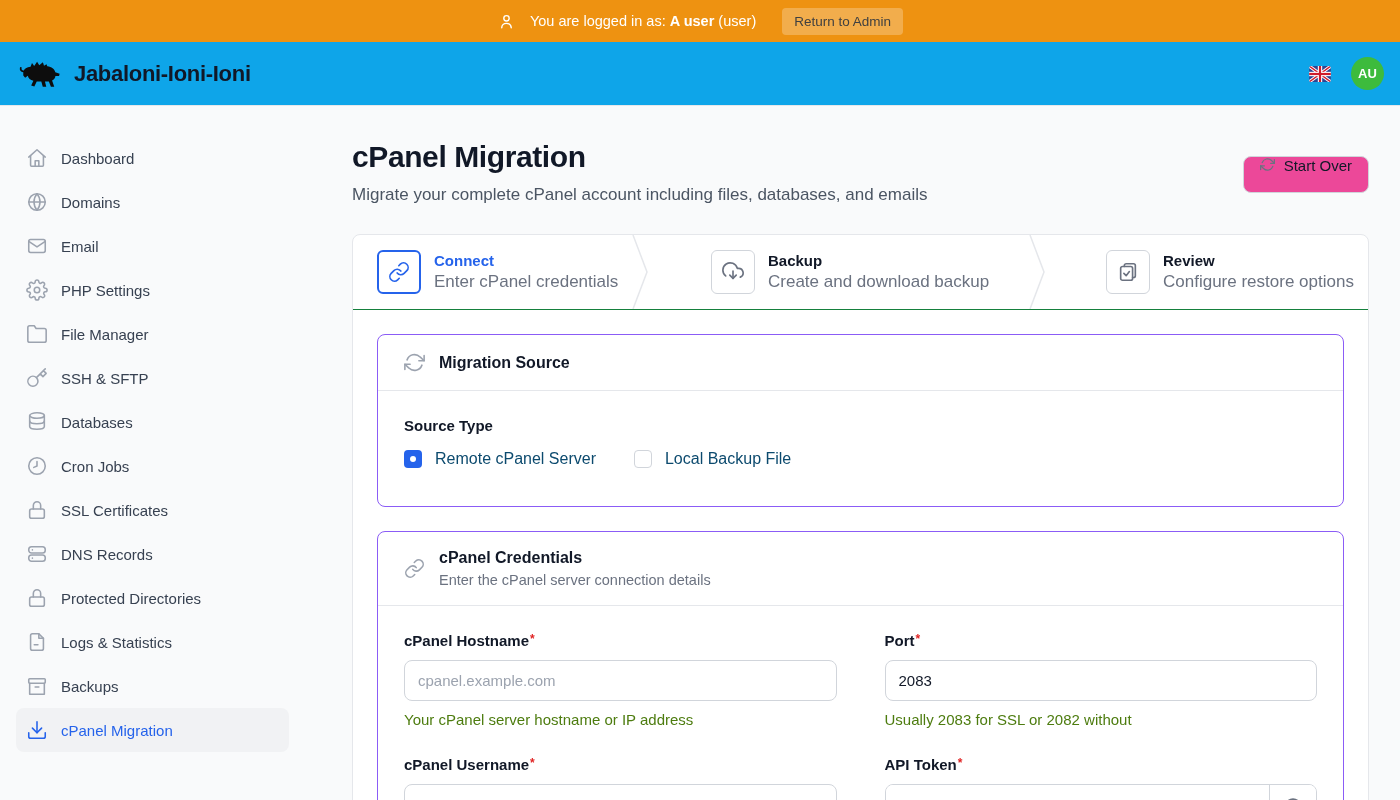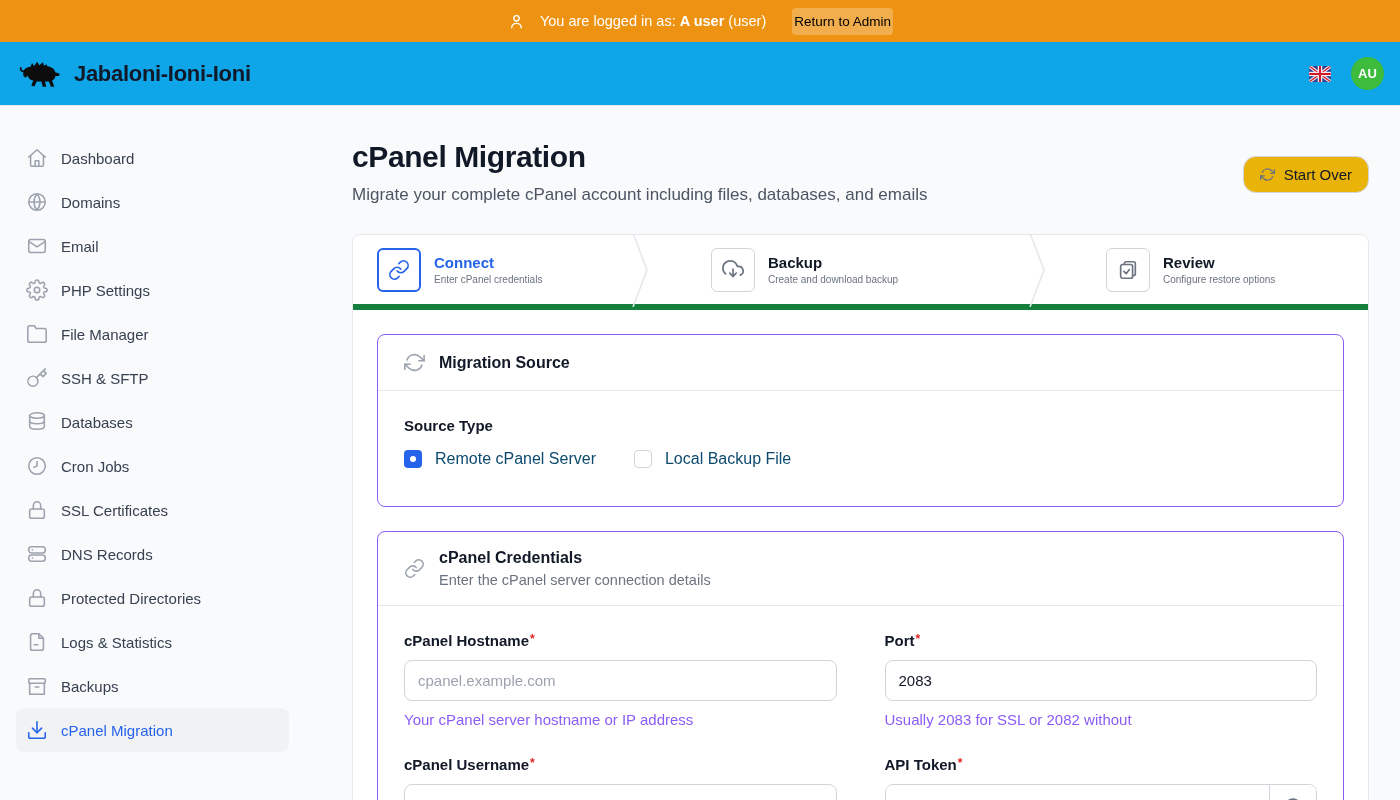--- a/index.html
+++ b/index.html
@@ -2,21 +2,21 @@
 <html><head>
 <meta charset="utf-8">
 <style>
   * { margin:0; padding:0; box-sizing:border-box; }
   html,body { width:1400px; height:800px; overflow:hidden; background:#f9fafb;
     font-family:"Liberation Sans","DejaVu Sans",sans-serif; color:#111827; }
 
   
   .topbar { height:42px; background:#ee9211; display:flex; align-items:center; justify-content:center; gap:14px; color:#fff; font-size:14.5px; }
   .topbar .msg b { font-weight:700; }
-  .topbar-btn { margin-left:12px; background:rgba(255,255,255,.25); color:#000000; border:none; border-radius:4px; padding:6px 2px; font-size:13.5px; font-family:inherit; cursor:pointer; }
+  .topbar-btn { margin-left:12px; background:rgba(255,255,255,.25); color:#404040; border:none; border-radius:4px; padding:6px 12px; font-size:13.5px; font-family:inherit; cursor:pointer; }
 
   
   .header { height:64px; background:#0ea5e9; border-bottom:1px solid #e5e7eb; display:flex; align-items:center; padding:0 16px; }
   .brand { display:flex; align-items:center; gap:10px; }
   .brand-title { font-size:22px; font-weight:700; letter-spacing:-.3px; }
   .header-right { margin-left:auto; display:flex; align-items:center; gap:20px; }
   .flag { width:22px; height:16px; display:block; cursor:pointer; }
   .avatar { width:33px; height:33px; border-radius:50%; background:#3dbb3d; color:#fff; font-size:13px; font-weight:700; display:flex; align-items:center; justify-content:center; cursor:pointer; }
 
   
@@ -25,36 +25,36 @@
   .nav-item { height:44px; display:flex; align-items:center; gap:13px; padding:0 10px; border-radius:8px; font-size:15px; color:#374151; cursor:pointer; }
   .nav-item svg { width:22px; height:22px; stroke:#9ca3af; fill:none; stroke-width:1.7; stroke-linecap:round; stroke-linejoin:round; flex:0 0 22px; }
   .nav-item.active { background:#f1f2f4; color:#2563eb; font-weight:500; }
   .nav-item.active svg { stroke:#2563eb; }
 
   .main { flex:1; padding:34px 0 0 47px; }
 
   .page-head { width:1017px; display:flex; align-items:flex-start; justify-content:space-between; }
   .page-title { font-size:30px; font-weight:700; letter-spacing:-.4px; }
   .page-sub { margin-top:11px; font-size:17px; color:#4b5563; }
-  .btn-start { margin-top:16px; height:37px; background:#eab308; border:1px solid #d1d5db; border-radius:13px; display:flex; align-items:center; gap:9px; padding:0 16px; font-size:15px; font-family:inherit; color:#111827; cursor:pointer; }
+  .btn-start { margin-top:16px; height:37px; background:#ec4899; border:1px solid #d1d5db; border-radius:8px; display:flex; gap:9px; padding:0 16px; font-size:15px; font-family:inherit; color:#111827; cursor:pointer; }
   .btn-start svg { width:15px; height:15px; stroke:#6b7280; fill:none; stroke-width:2; stroke-linecap:round; stroke-linejoin:round; }
 
   
   .card { width:1017px; margin-top:29px; background:#fff; border:1px solid #e5e7eb; border-radius:8px; height:600px; overflow:hidden; }
 
   
-  .steps { display:flex; align-items:center; height:75px; border-bottom:6px solid #15803d; padding-left:24px; white-space:nowrap;gap:34px; }
+  .steps { display:flex; align-items:center; height:75px; border-bottom:1px solid #15803d; padding-left:24px; white-space:nowrap;gap:34px; }
   .step { display:flex; align-items:center; gap:13px; flex:0 0 auto; cursor:pointer; }
   .step-icon { width:44px; height:44px; border:1px solid #d1d5db; border-radius:6px; display:flex; align-items:center; justify-content:center; flex:0 0 44px; }
   .step-icon svg { width:22px; height:22px; stroke:#6b7280; fill:none; stroke-width:1.8; stroke-linecap:round; stroke-linejoin:round; }
   .step.active .step-icon { border:2px solid #2563eb; }
   .step.active .step-icon svg { stroke:#2563eb; }
   .step-title { font-size:15px; font-weight:600; }
   .step.active .step-title { color:#2563eb; }
-  .step-sub { font-size:10px; color:#6b7280; margin-top:3px; }
+  .step-sub { font-size:17px; color:#6b7280; margin-top:3px; }
   .step-sep { flex:0 0 16px; height:74px; }
   .step1 { width:221px; } .step2 { width:313px; padding-left:29px; } .step3 { width:283px; padding-left:27px; } .step4 { width:400px; padding-left:29px; }
 
   .card-body { padding:24px; }
 
   
   .subcard { border:1px solid #8b5cf6; border-radius:8px; background:#fff; }
   .subcard + .subcard { margin-top:24px; }
   .subcard-head { display:flex; align-items:center; gap:14px; padding:17px 26px; border-bottom:1px solid #e5e7eb; }
   .subcard-head svg { width:21px; height:21px; stroke:#9ca3af; fill:none; stroke-width:1.8; stroke-linecap:round; stroke-linejoin:round; flex:0 0 21px; }
@@ -66,21 +66,21 @@
   .req { color:#e02424; font-size:12px; vertical-align:top; margin-left:1px; }
   .radio-row { display:flex; gap:38px; margin-top:16px; }
   .radio-opt { display:flex; align-items:center; gap:13px; cursor:pointer; font-size:16px; font-weight:500; color:#0c4a6e; }
   .radio-box { width:18px; height:18px; border-radius:4px; border:1px solid #d1d5db; background:#fff; position:relative; flex:0 0 18px; }
   .radio-box.checked { border:none; background:#2563eb; }
   .radio-box.checked::after { content:""; position:absolute; left:6px; top:6px; width:6px; height:6px; border-radius:50%; background:#fff; }
 
   .cred-body { padding:26px; display:grid; grid-template-columns:1fr 1fr; column-gap:48px; row-gap:28px; }
   .input { margin-top:11px; width:100%; height:41px; border:1px solid #d1d5db; border-radius:8px; padding:0 13px; font-size:15px; font-family:inherit; color:#111827; background:#fff; outline:none; }
   .input::placeholder { color:#9ca3af; }
-  .helper { margin-top:10px; font-size:15px; color:#8b5cf6; }
+  .helper { margin-top:10px; font-size:15px; color:#4d7c0f; }
   .input-group { margin-top:11px; display:flex; border:1px solid #d1d5db; border-radius:8px; overflow:hidden; background:#fff; }
   .input-group input { flex:1; border:none; height:39px; padding:0 13px; font-size:15px; font-family:inherit; outline:none; }
   .eye-btn { width:47px; border:none; border-left:1px solid #d1d5db; background:#fff; display:flex; align-items:center; justify-content:center; cursor:pointer; }
   .eye-btn svg { width:20px; height:20px; stroke:#6b7280; fill:none; stroke-width:2.4; stroke-linecap:round; stroke-linejoin:round; }
 </style>
 </head>
 <body>
 
 <div class="topbar">
   <svg viewBox="0 0 24 24" width="19" height="19" style="stroke:#fff;fill:none;stroke-width:1.8;stroke-linecap:round">

